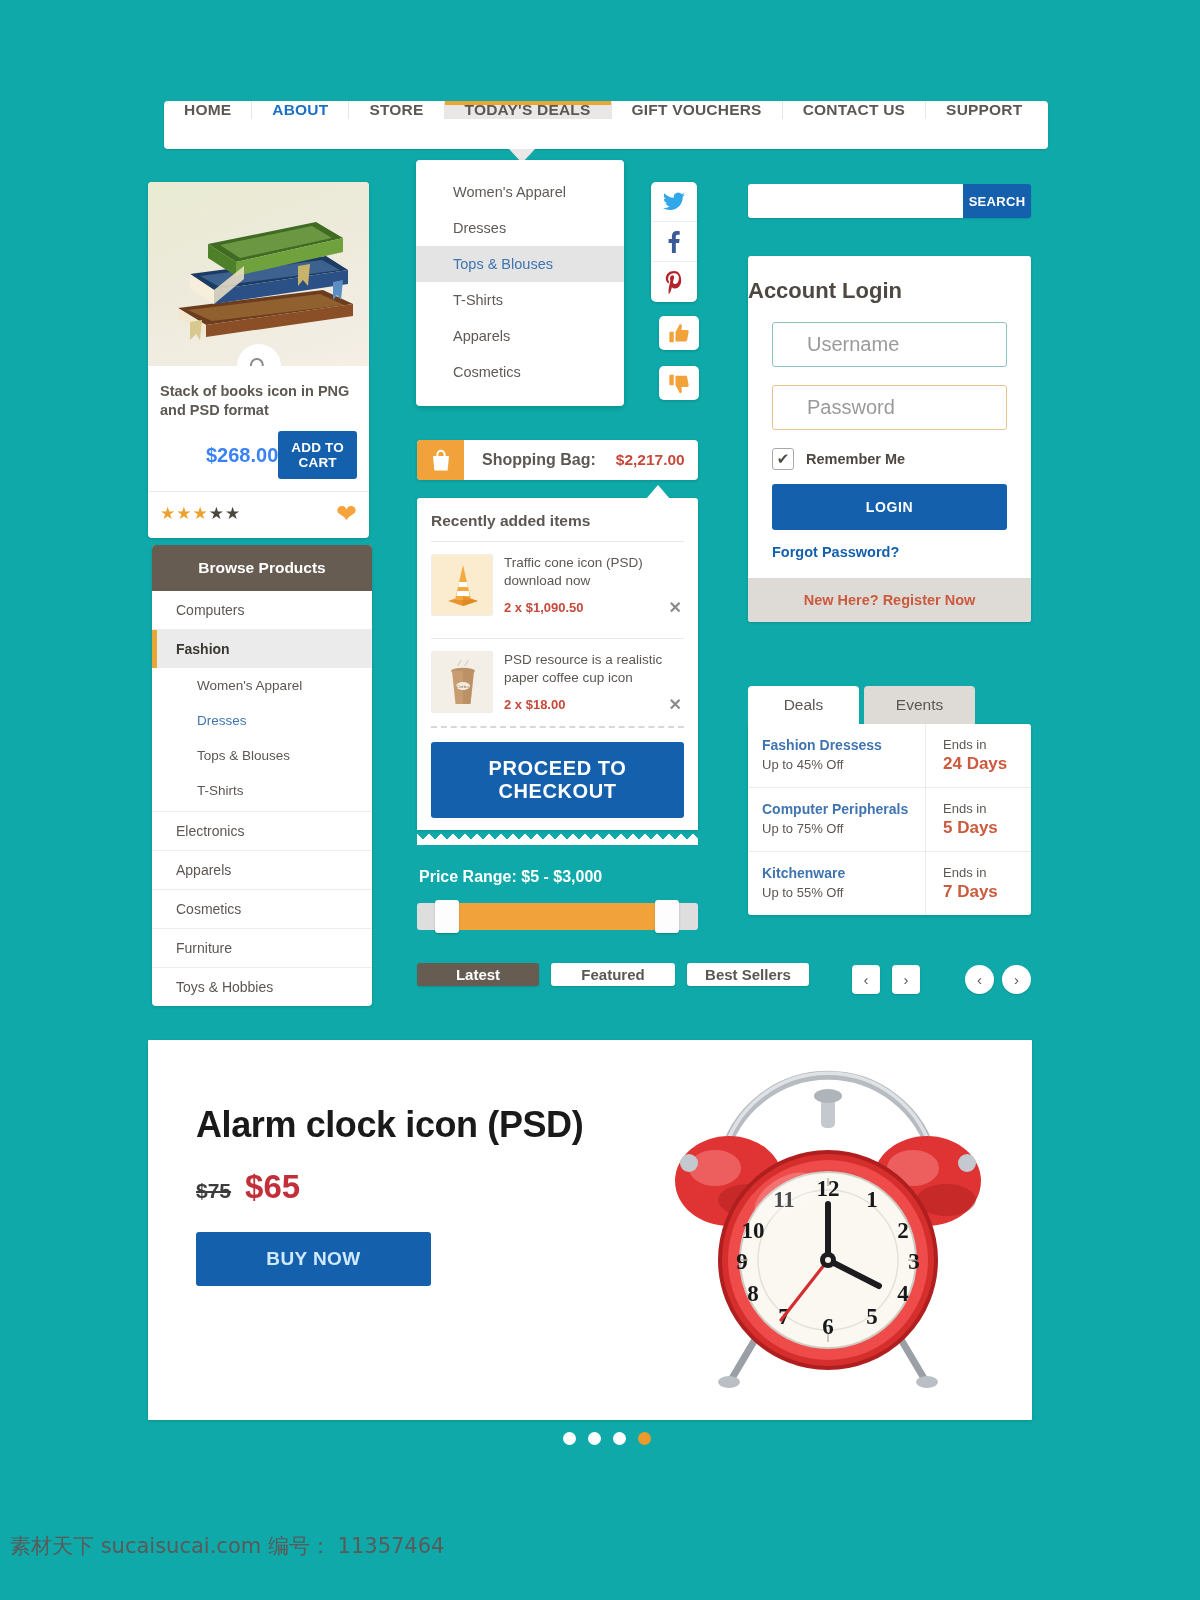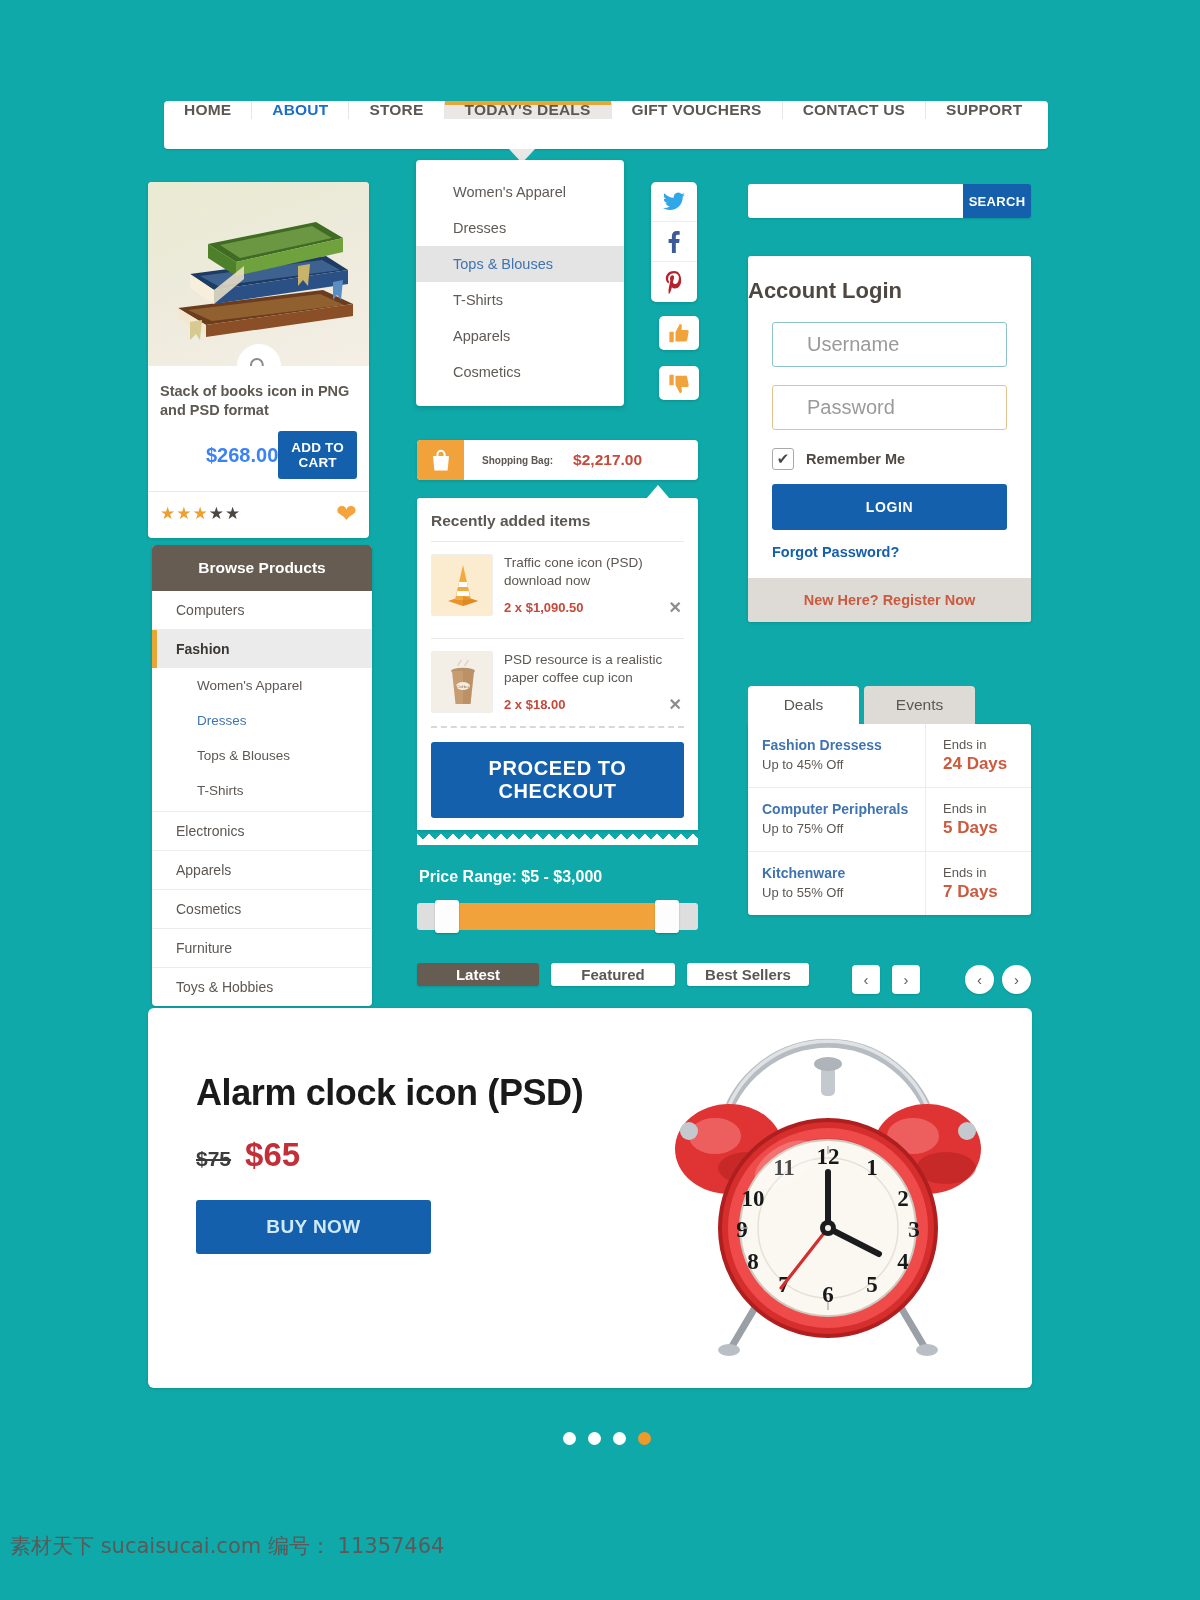--- a/index.html
+++ b/index.html
@@ -159,21 +159,21 @@
     position: absolute; left: 417px; top: 440px;
     width: 281px; height: 40px;
     background: #fff; border-radius: 4px; display: flex; align-items: center;
     box-shadow: 0 1px 3px rgba(0,0,0,.15); overflow: hidden;
   }
   .bag-icon {
     width: 47px; height: 40px; background: #f2a23a;
     display: flex; align-items: center; justify-content: center;
   }
   .bag-label {
-    font-size: 10px; font-weight: bold; color: #5c5752; margin-left: 18px;
+    font-size: 16px; font-weight: bold; color: #5c5752; margin-left: 18px;
   }
   .bag-total {
     font-size: 15.5px; font-weight: bold; color: #c6493a; margin-left: 20px;
   }
 
   .cart {
     position: absolute; left: 417px; top: 498px;
     width: 281px; background: #fff;
     border-radius: 3px 3px 0 0;
     box-shadow: 0 1px 3px rgba(0,0,0,.15);
@@ -341,23 +341,23 @@
   .deal-sub { font-size: 13px; color: #5c5752; margin-top: 4px; }
   .deal-right {
     width: 106px; padding: 13px 0 13px 17px;
     border-left: 1px solid #ececec;
   }
   .deal-ends { font-size: 13px; color: #5c5752; }
   .deal-days { font-size: 17px; font-weight: bold; color: #cb5a3e; margin-top: 2px; }
 
   
   .banner {
-    position: absolute; left: 148px; top: 1008px;
+    position: absolute; left: 148px; top: 1040px;
     width: 884px; height: 380px; background: #fff;
-    border-radius: 6px; box-shadow: 0 1px 3px rgba(0,0,0,.14);
+    border-radius: 1px; box-shadow: 0 1px 3px rgba(0,0,0,.14);
   }
   .banner-text { position: absolute; left: 48px; top: 64px; width: 420px; }
   .banner-h1 { font-size: 36px; font-weight: bold; color: #1a1a1a; letter-spacing: -.4px; }
   .banner-p {
     margin-top: 22px; font-size: 15.5px; color: #55504b; line-height: 1.42;
   }
   .banner-prices { margin-top: 22px; display: flex; align-items: baseline; gap: 14px; }
   .old-price {
     font-size: 21px; font-weight: bold; color: #3c3c3c;
     text-decoration: line-through;

